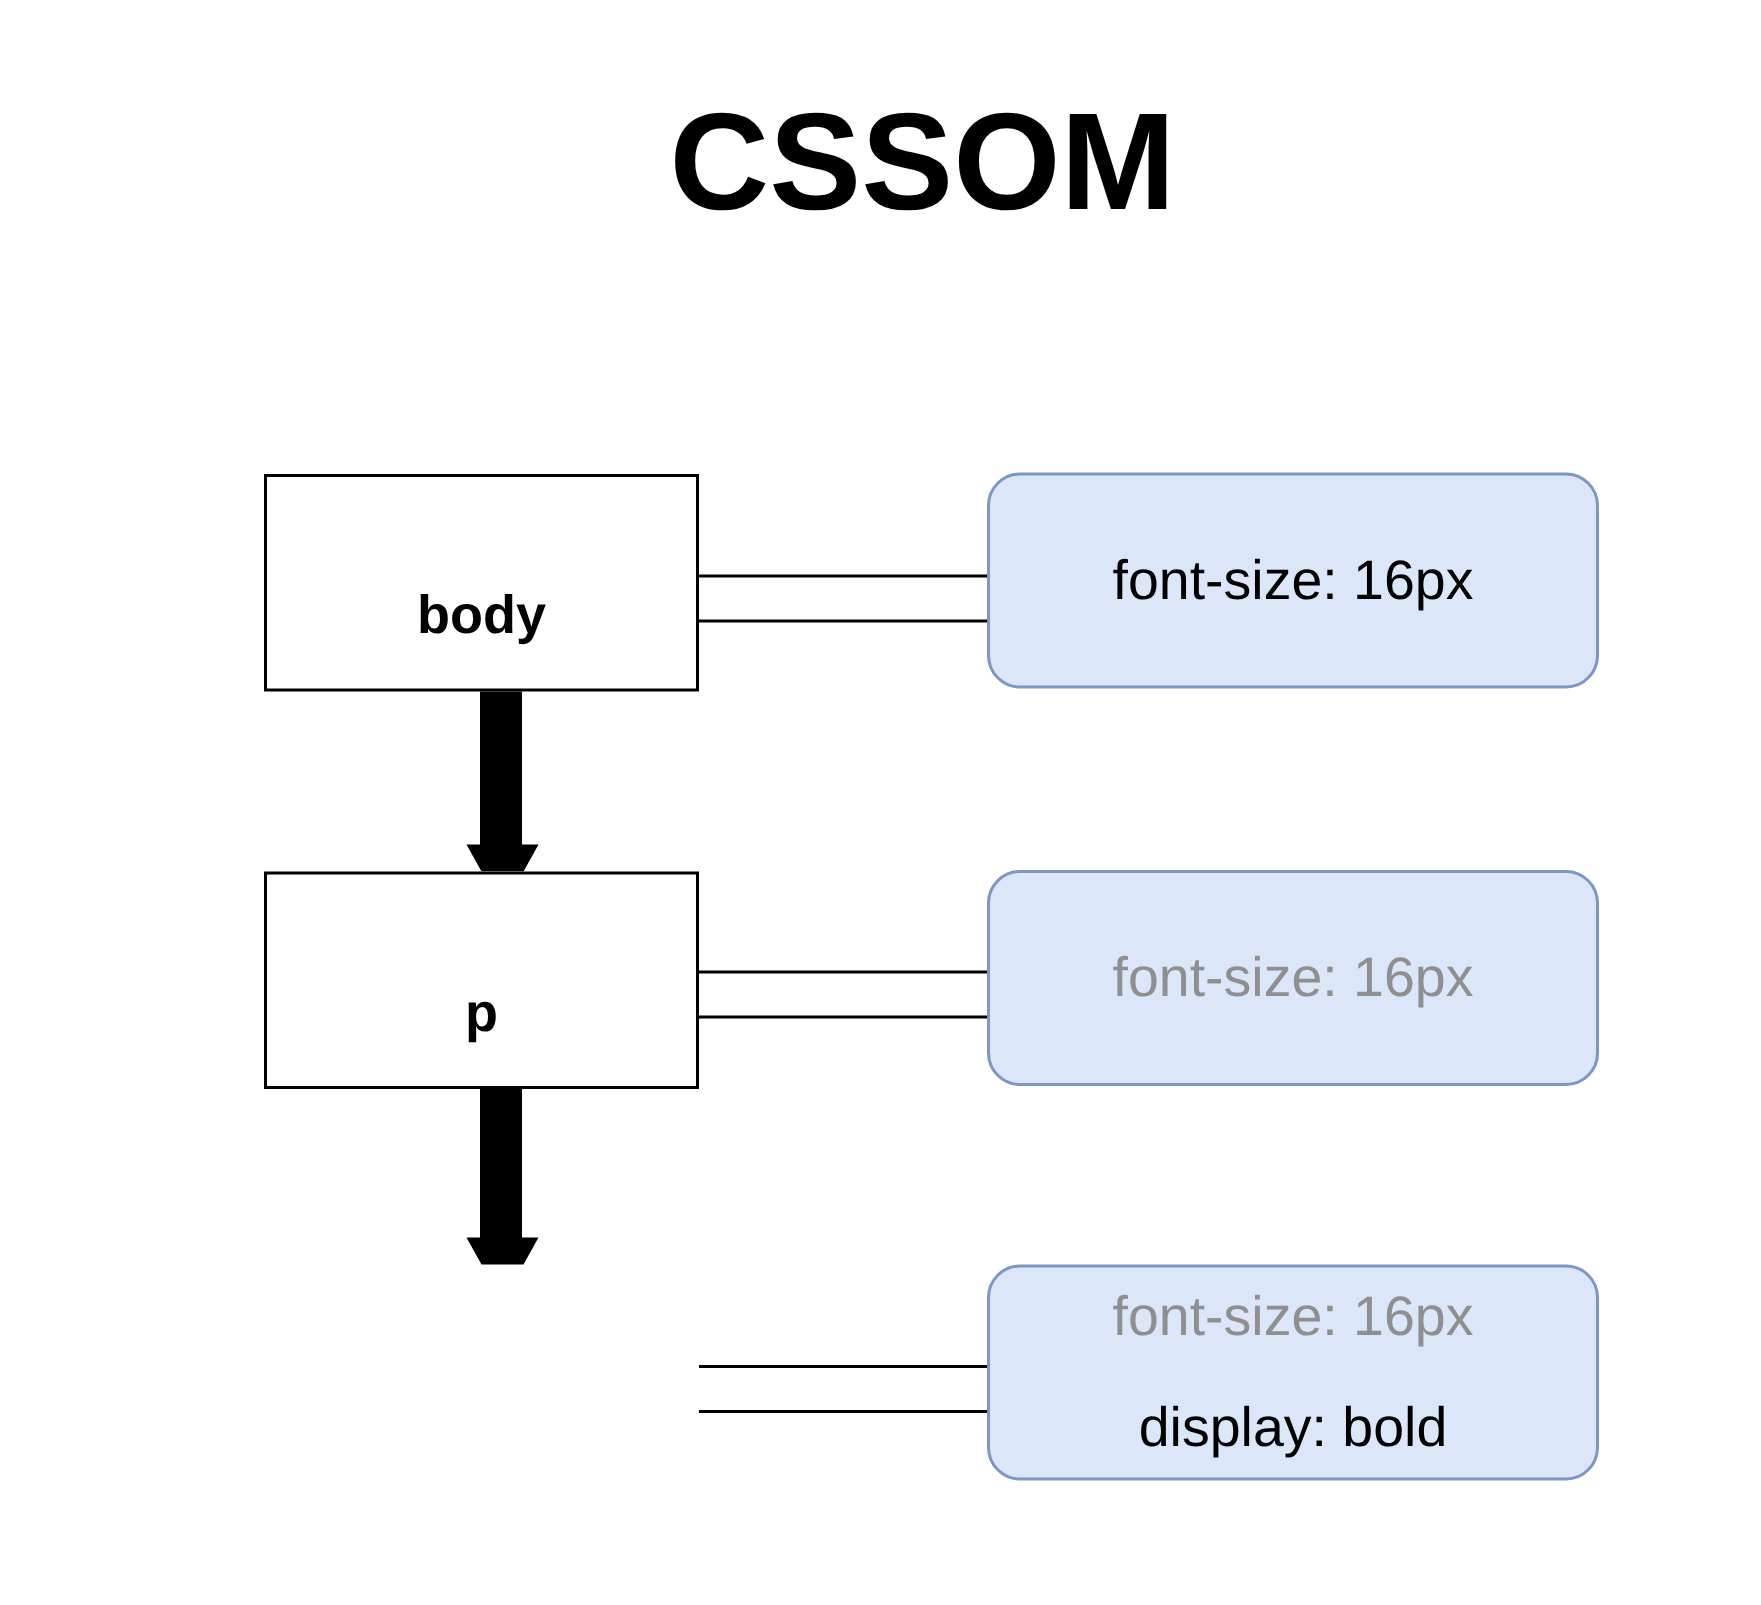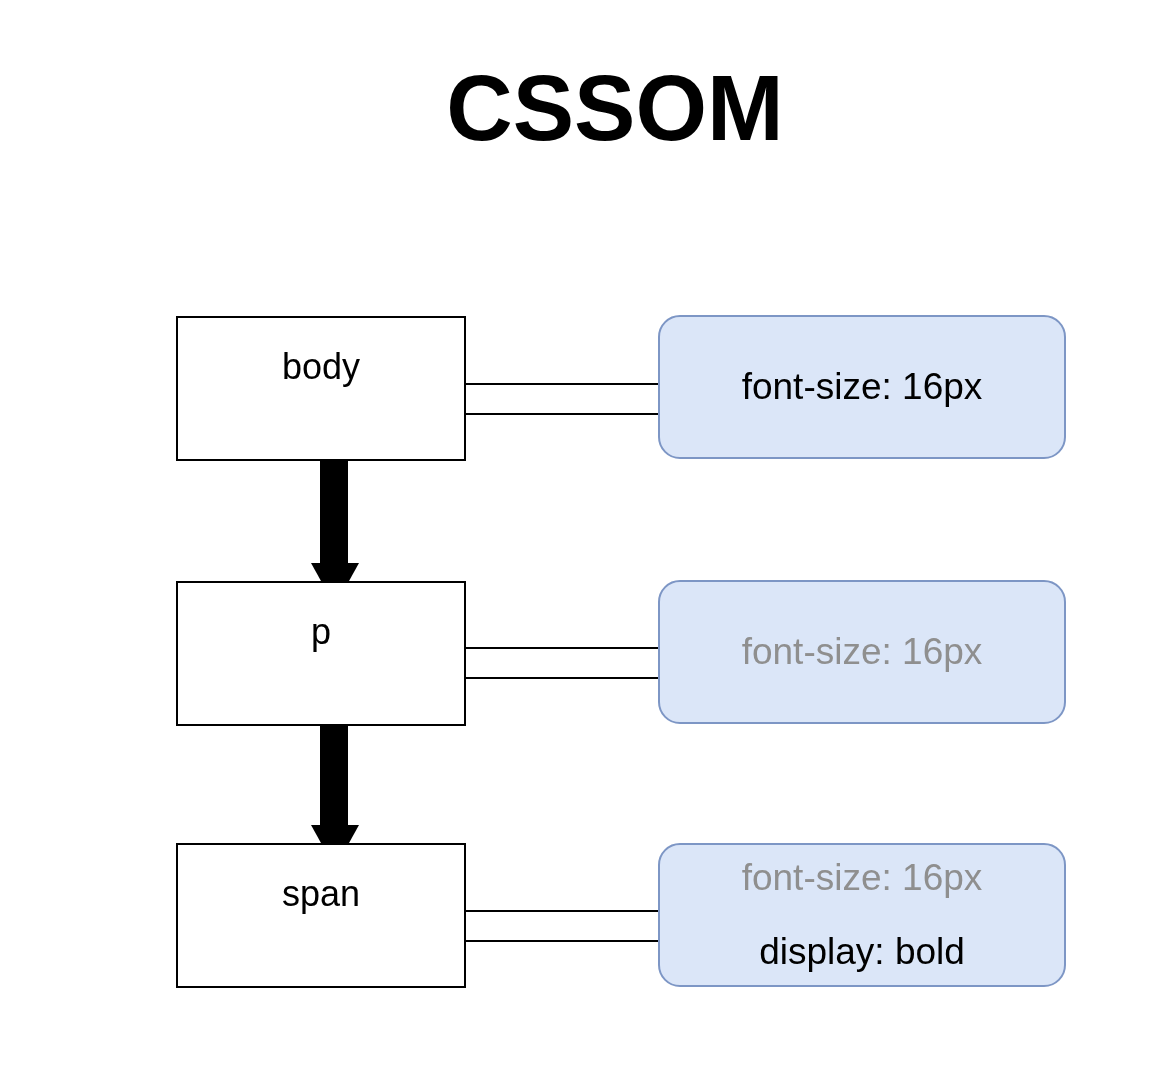--- a/index.html
+++ b/index.html
@@ -32,24 +32,24 @@
     color:var(--text);
   }
   .node{
     position:absolute;
     left:148px;
     width:290px;
     height:145px;
     background:var(--node-fill);
     border:2px solid var(--node-border);
     display:flex;
-    align-items:flex-start;
+    align-items:flex-end;
     justify-content:center;
     font-size:36px;
-    font-weight:normal;
+    font-weight:bold;
     color:var(--text);
   }
   .node.row1{top:288px;}
   .node.row2{top:553px;}
   .node.row3{top:815px;}
   .prop{
     position:absolute;
     left:630px;
     width:408px;
     height:144px;
@@ -121,22 +121,19 @@
     <span>p</span>
   </div>
   <div class="double-link row2"></div>
   <div class="prop row2">
     <span class="inherited">font-size: 16px</span>
   </div>
 
   <div class="arrow-stem a2"></div>
   <div class="arrow-head a2"></div>
 
-  <div class="node row3">
-    <span>span</span>
-  </div>
   <div class="double-link row3"></div>
   <div class="prop row3">
     <span class="inherited">font-size: 16px</span>
     <span>display: bold</span>
   </div>
 
 </div>
 
 </body></html>

